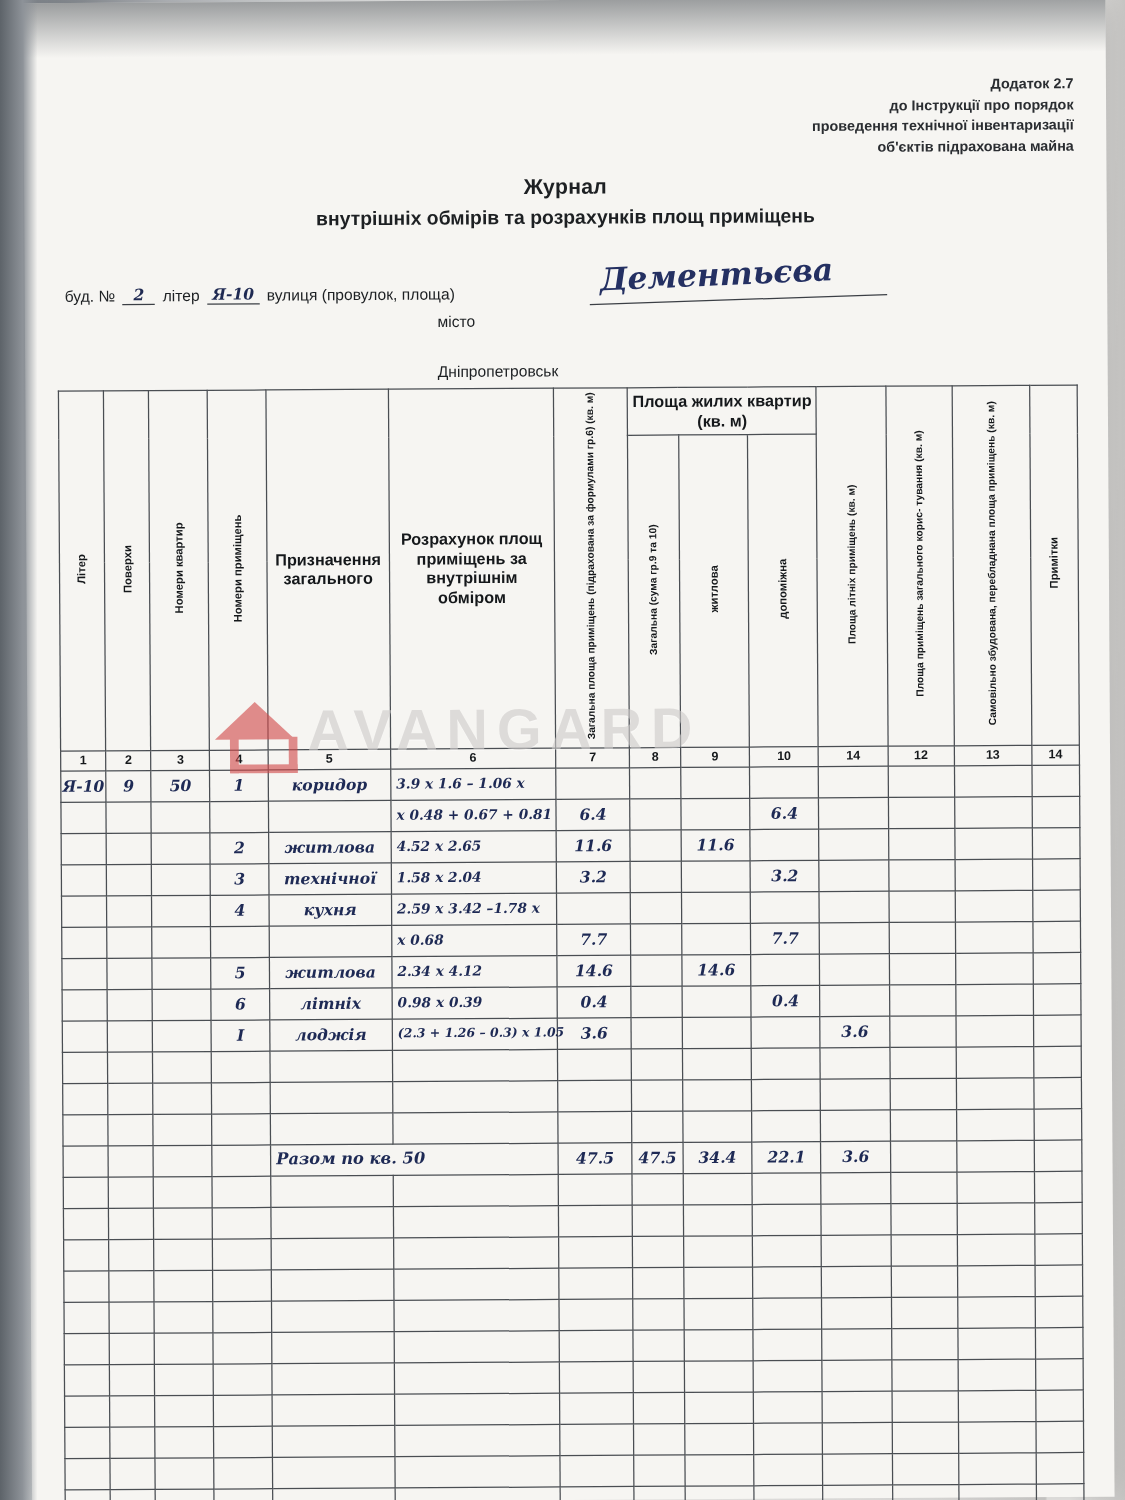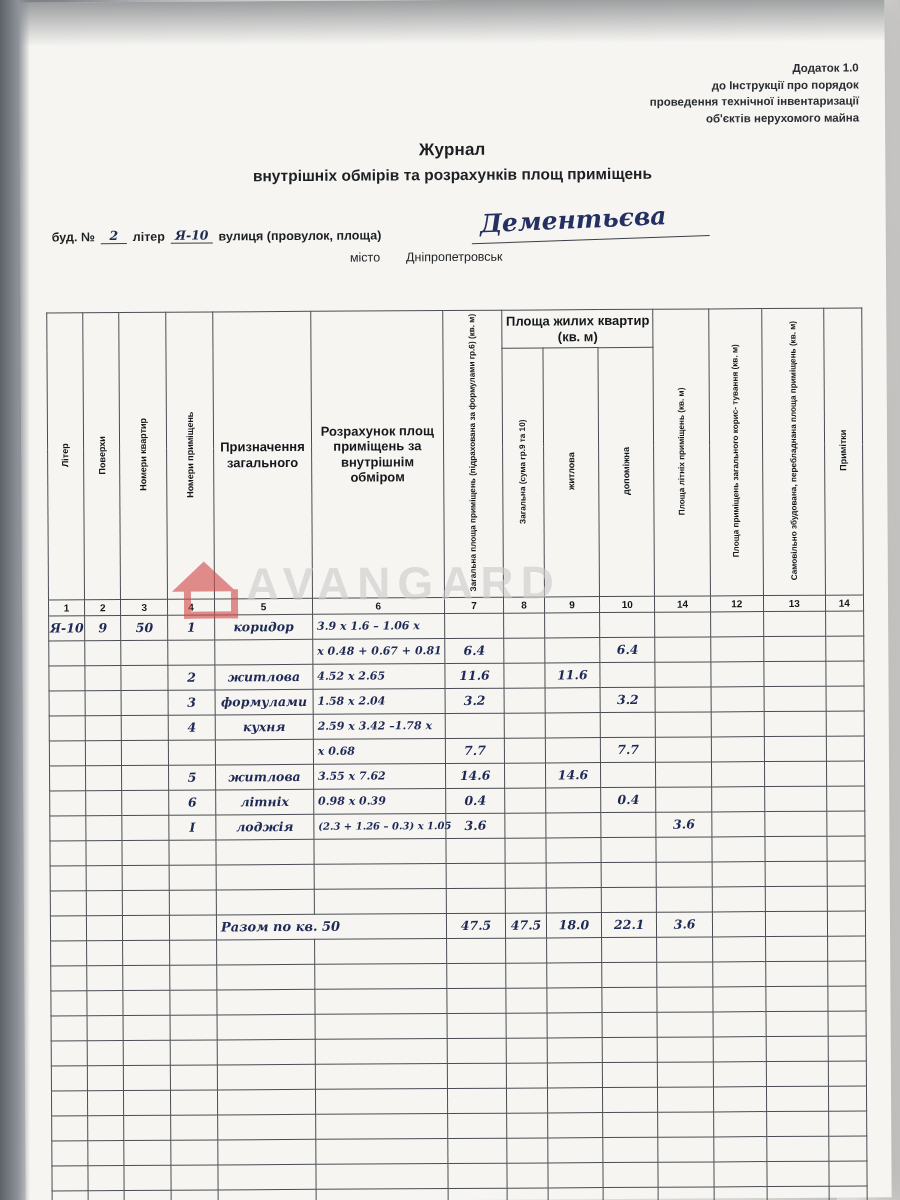--- a/index.html
+++ b/index.html
@@ -47,31 +47,31 @@
     font-weight:600;
   }
   .title-wrap { position:absolute; left:0; right:0; top:140px; text-align:center; }
   .title1 { font-size:17px; font-weight:bold; color:#1d2023; letter-spacing:.2px;}
   .title2 { font-size:15.5px; font-weight:bold; color:#1d2023; margin-top:6px;}
 
   .addr-row {
     position:absolute; left:32px; top:226px; width:800px;
     font-size:12.5px; color:#1d2023; display:flex; align-items:flex-end; gap:6px;
   }
-  .addr-row .lbl{ font-weight:700; }
+  .addr-row .lbl{ font-weight:400; }
   .hand {
     font-family:"DejaVu Serif", serif;
     font-style:italic;
     color:#1f2a52;
     font-weight:600;
   }
   .ul { border-bottom:1px solid #3b3f45; display:inline-block; min-width:26px; text-align:center; padding:0 4px;}
   .city-row {
     position:absolute; left:330px; top:250px; font-size:12.5px; color:#1d2023;
-    display:flex; gap:26px;
+    display:flex; gap:26px;flex-direction:column;
   }
   .addr-hand-big{
     position:absolute; left:460px; top:206px;
     font-size:25px; color:#243062;
     font-family:"DejaVu Serif", serif; font-style:italic; font-weight:700;
     transform:rotate(-2.2deg);
   }
   .addr-underline{
     position:absolute; left:452px; top:240px; width:238px; height:1px; background:#3b3f45;
     transform:rotate(-1.6deg);
@@ -164,24 +164,24 @@
   <div class="frag" style="top:1106px">пристроям</div>
   <div class="frag" style="top:1134px">телебачен</div>
   <div class="frag" style="top:1170px">8. Рік п</div>
 </div>
 
 <div class="paper">
   <div class="paper-top-shadow"></div>
   <div class="sheet">
 
     <div class="hdr-right">
-      <div>Додаток 1.0</div>
+      <div>Додаток 2.7</div>
       <div>до Інструкції про порядок</div>
       <div>проведення технічної інвентаризації</div>
-      <div>об'єктів нерухомого майна</div>
+      <div>об'єктів підрахована майна</div>
     </div>
 
     <div class="title-wrap">
       <div class="title1">Журнал</div>
       <div class="title2">внутрішніх обмірів та розрахунків площ приміщень</div>
     </div>
 
     <div class="addr-row">
       <span class="lbl">буд. №</span>
       <span class="ul hand">2</span>
@@ -305,21 +305,21 @@
           <td class="hcell"></td>
           <td class="hcell"></td>
           <td class="hcell"></td>
           <td class="hcell"></td>
         </tr>
         <tr class="datarow">
           <td class="hcell"></td>
           <td class="hcell"></td>
           <td class="hcell"></td>
           <td class="hcell">3</td>
-          <td class="hcell">формулами</td>
+          <td class="hcell">технічної</td>
           <td class="hcell l small">1.58 х 2.04</td>
           <td class="hcell">3.2</td>
           <td class="hcell"></td>
           <td class="hcell"></td>
           <td class="hcell">3.2</td>
           <td class="hcell"></td>
           <td class="hcell"></td>
           <td class="hcell"></td>
           <td class="hcell"></td>
         </tr>
@@ -354,21 +354,21 @@
           <td class="hcell"></td>
           <td class="hcell"></td>
           <td class="hcell"></td>
         </tr>
         <tr class="datarow">
           <td class="hcell"></td>
           <td class="hcell"></td>
           <td class="hcell"></td>
           <td class="hcell">5</td>
           <td class="hcell">житлова</td>
-          <td class="hcell l small">3.55 х 7.62</td>
+          <td class="hcell l small">2.34 х 4.12</td>
           <td class="hcell">14.6</td>
           <td class="hcell"></td>
           <td class="hcell">14.6</td>
           <td class="hcell"></td>
           <td class="hcell"></td>
           <td class="hcell"></td>
           <td class="hcell"></td>
           <td class="hcell"></td>
         </tr>
         <tr class="datarow">
@@ -454,21 +454,21 @@
           </tr>
 
         <tr class="datarow">
           <td></td>
             <td></td>
             <td></td>
             <td></td>
           <td colspan="2" class="hcell l" style="font-size:13px">Разом по кв. 50</td>
           <td class="hcell">47.5</td>
           <td class="hcell">47.5</td>
-          <td class="hcell">18.0</td>
+          <td class="hcell">34.4</td>
           <td class="hcell">22.1</td>
           <td class="hcell">3.6</td>
           <td class="hcell"></td>
           <td class="hcell"></td>
           <td class="hcell"></td>
         </tr>
 
         <tr class="blankrow">
             <td></td>
             <td></td>

